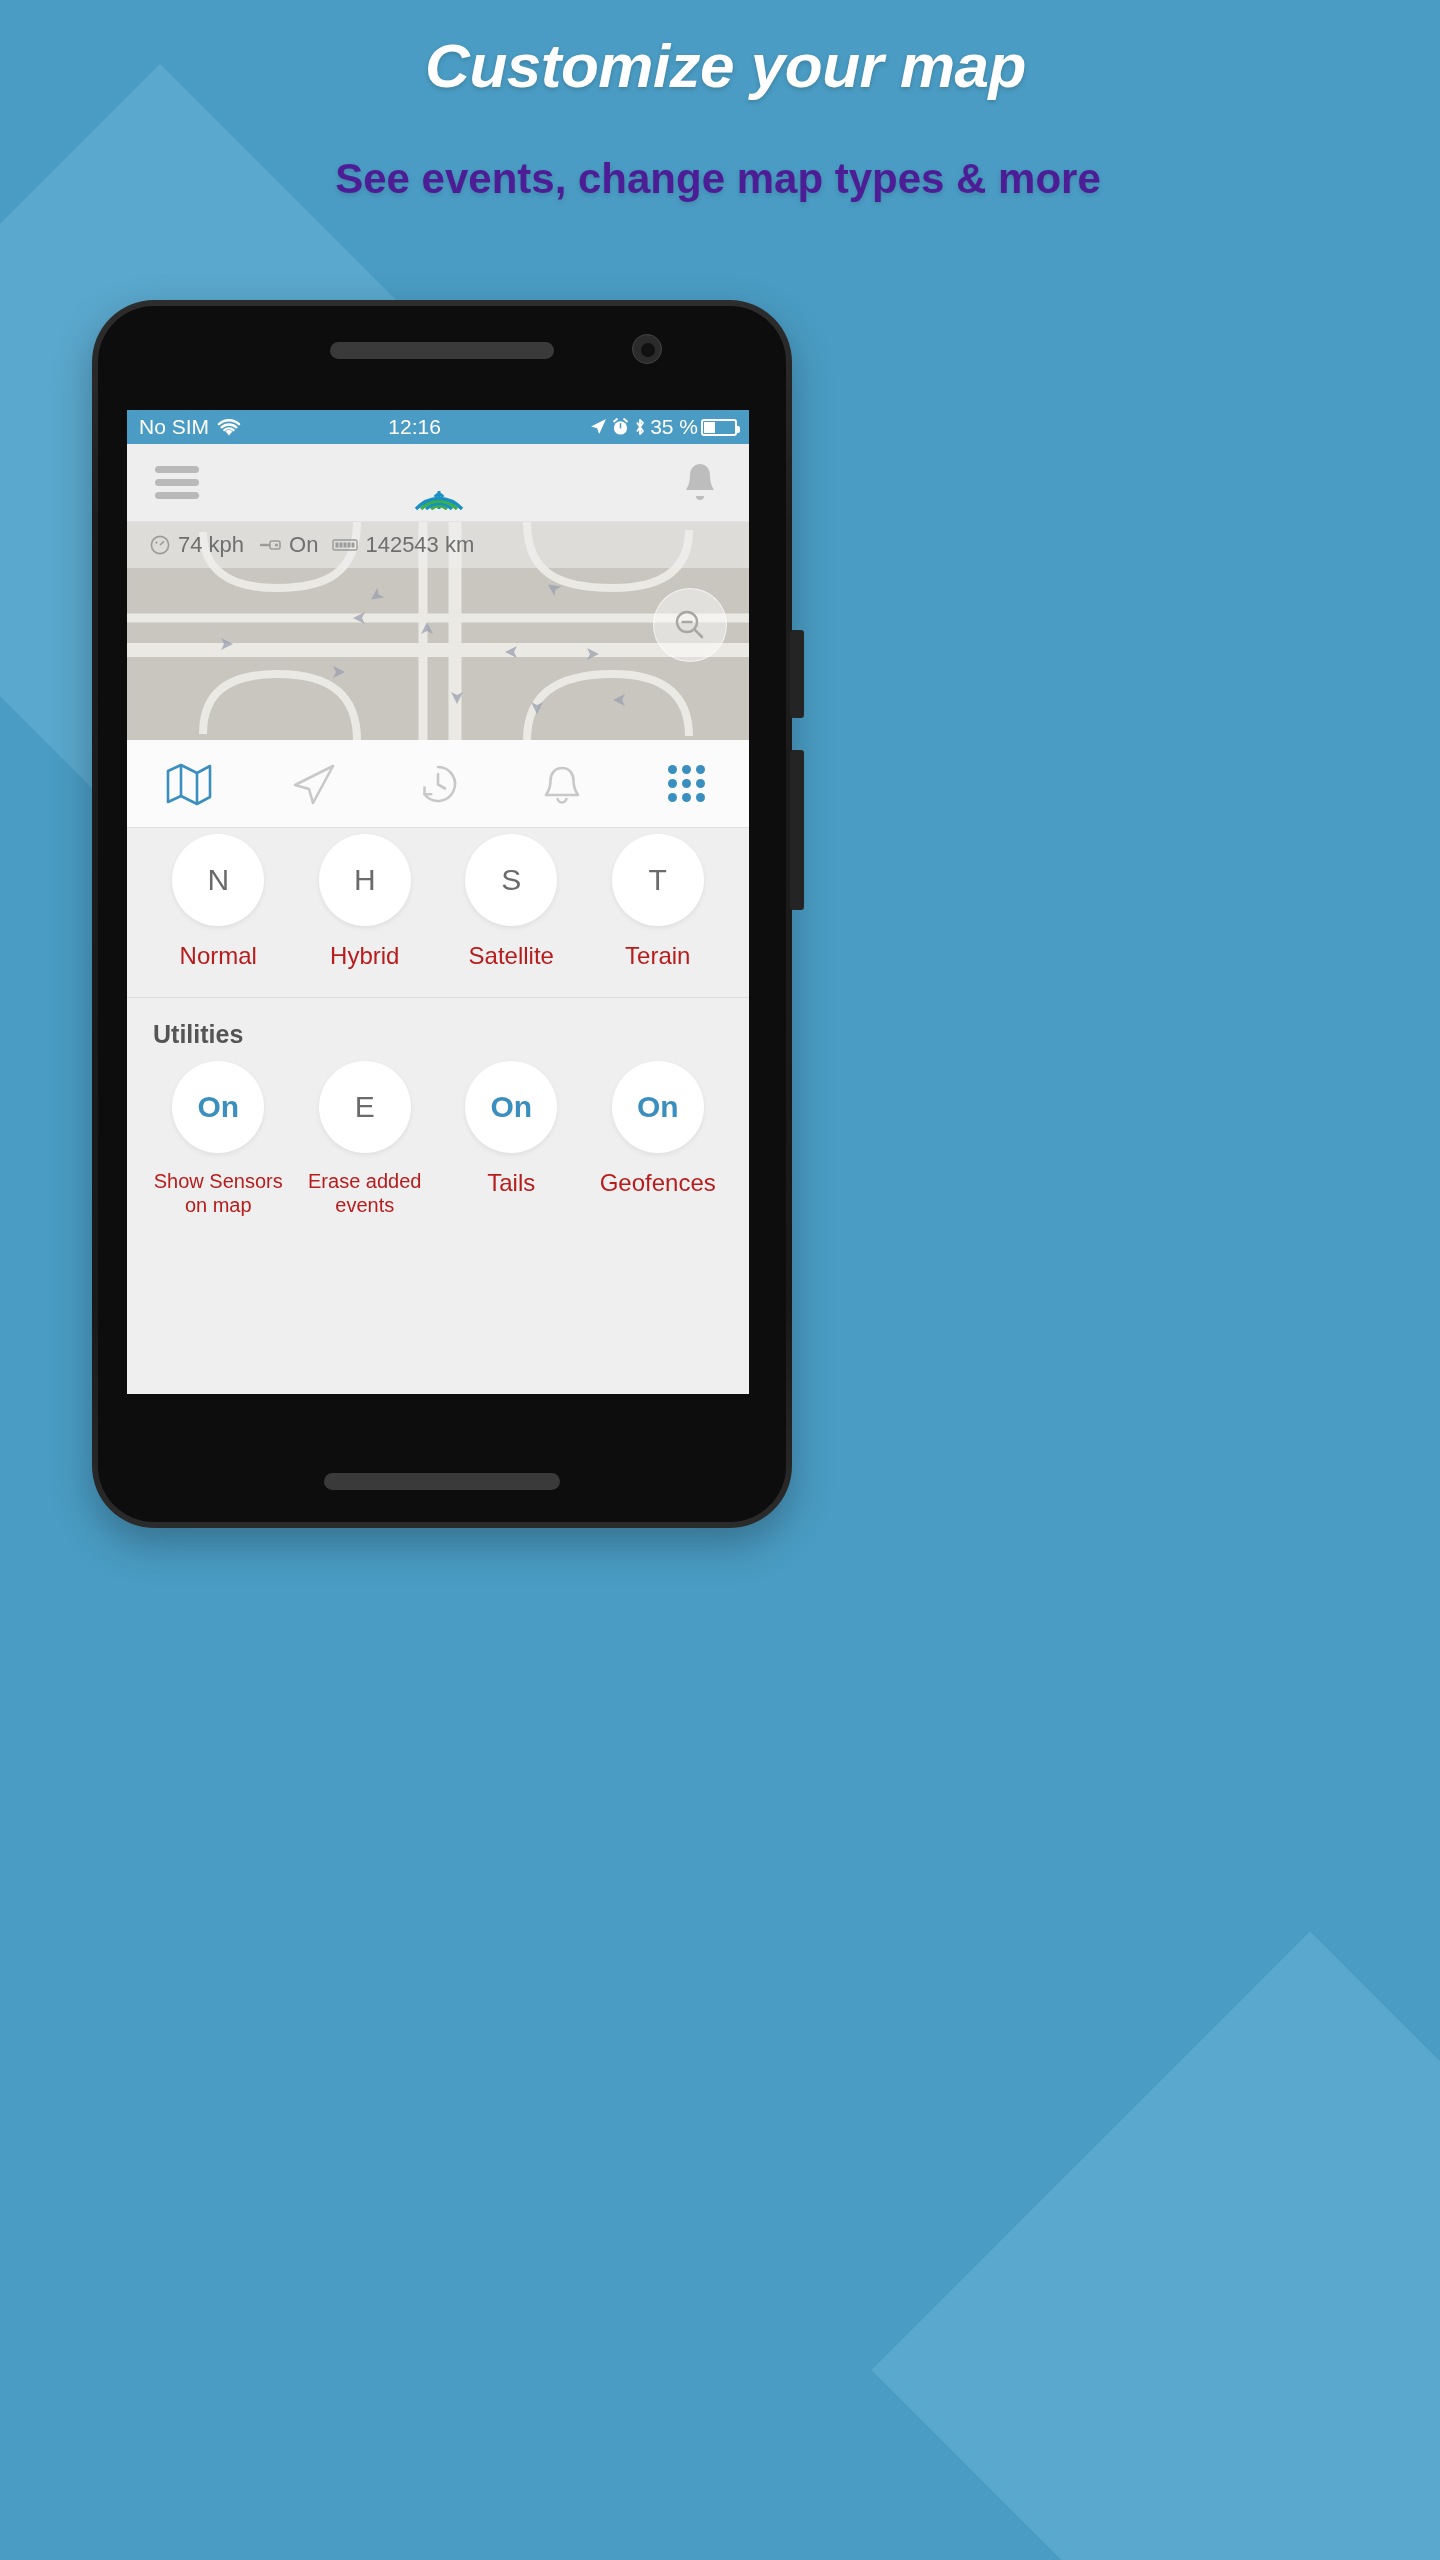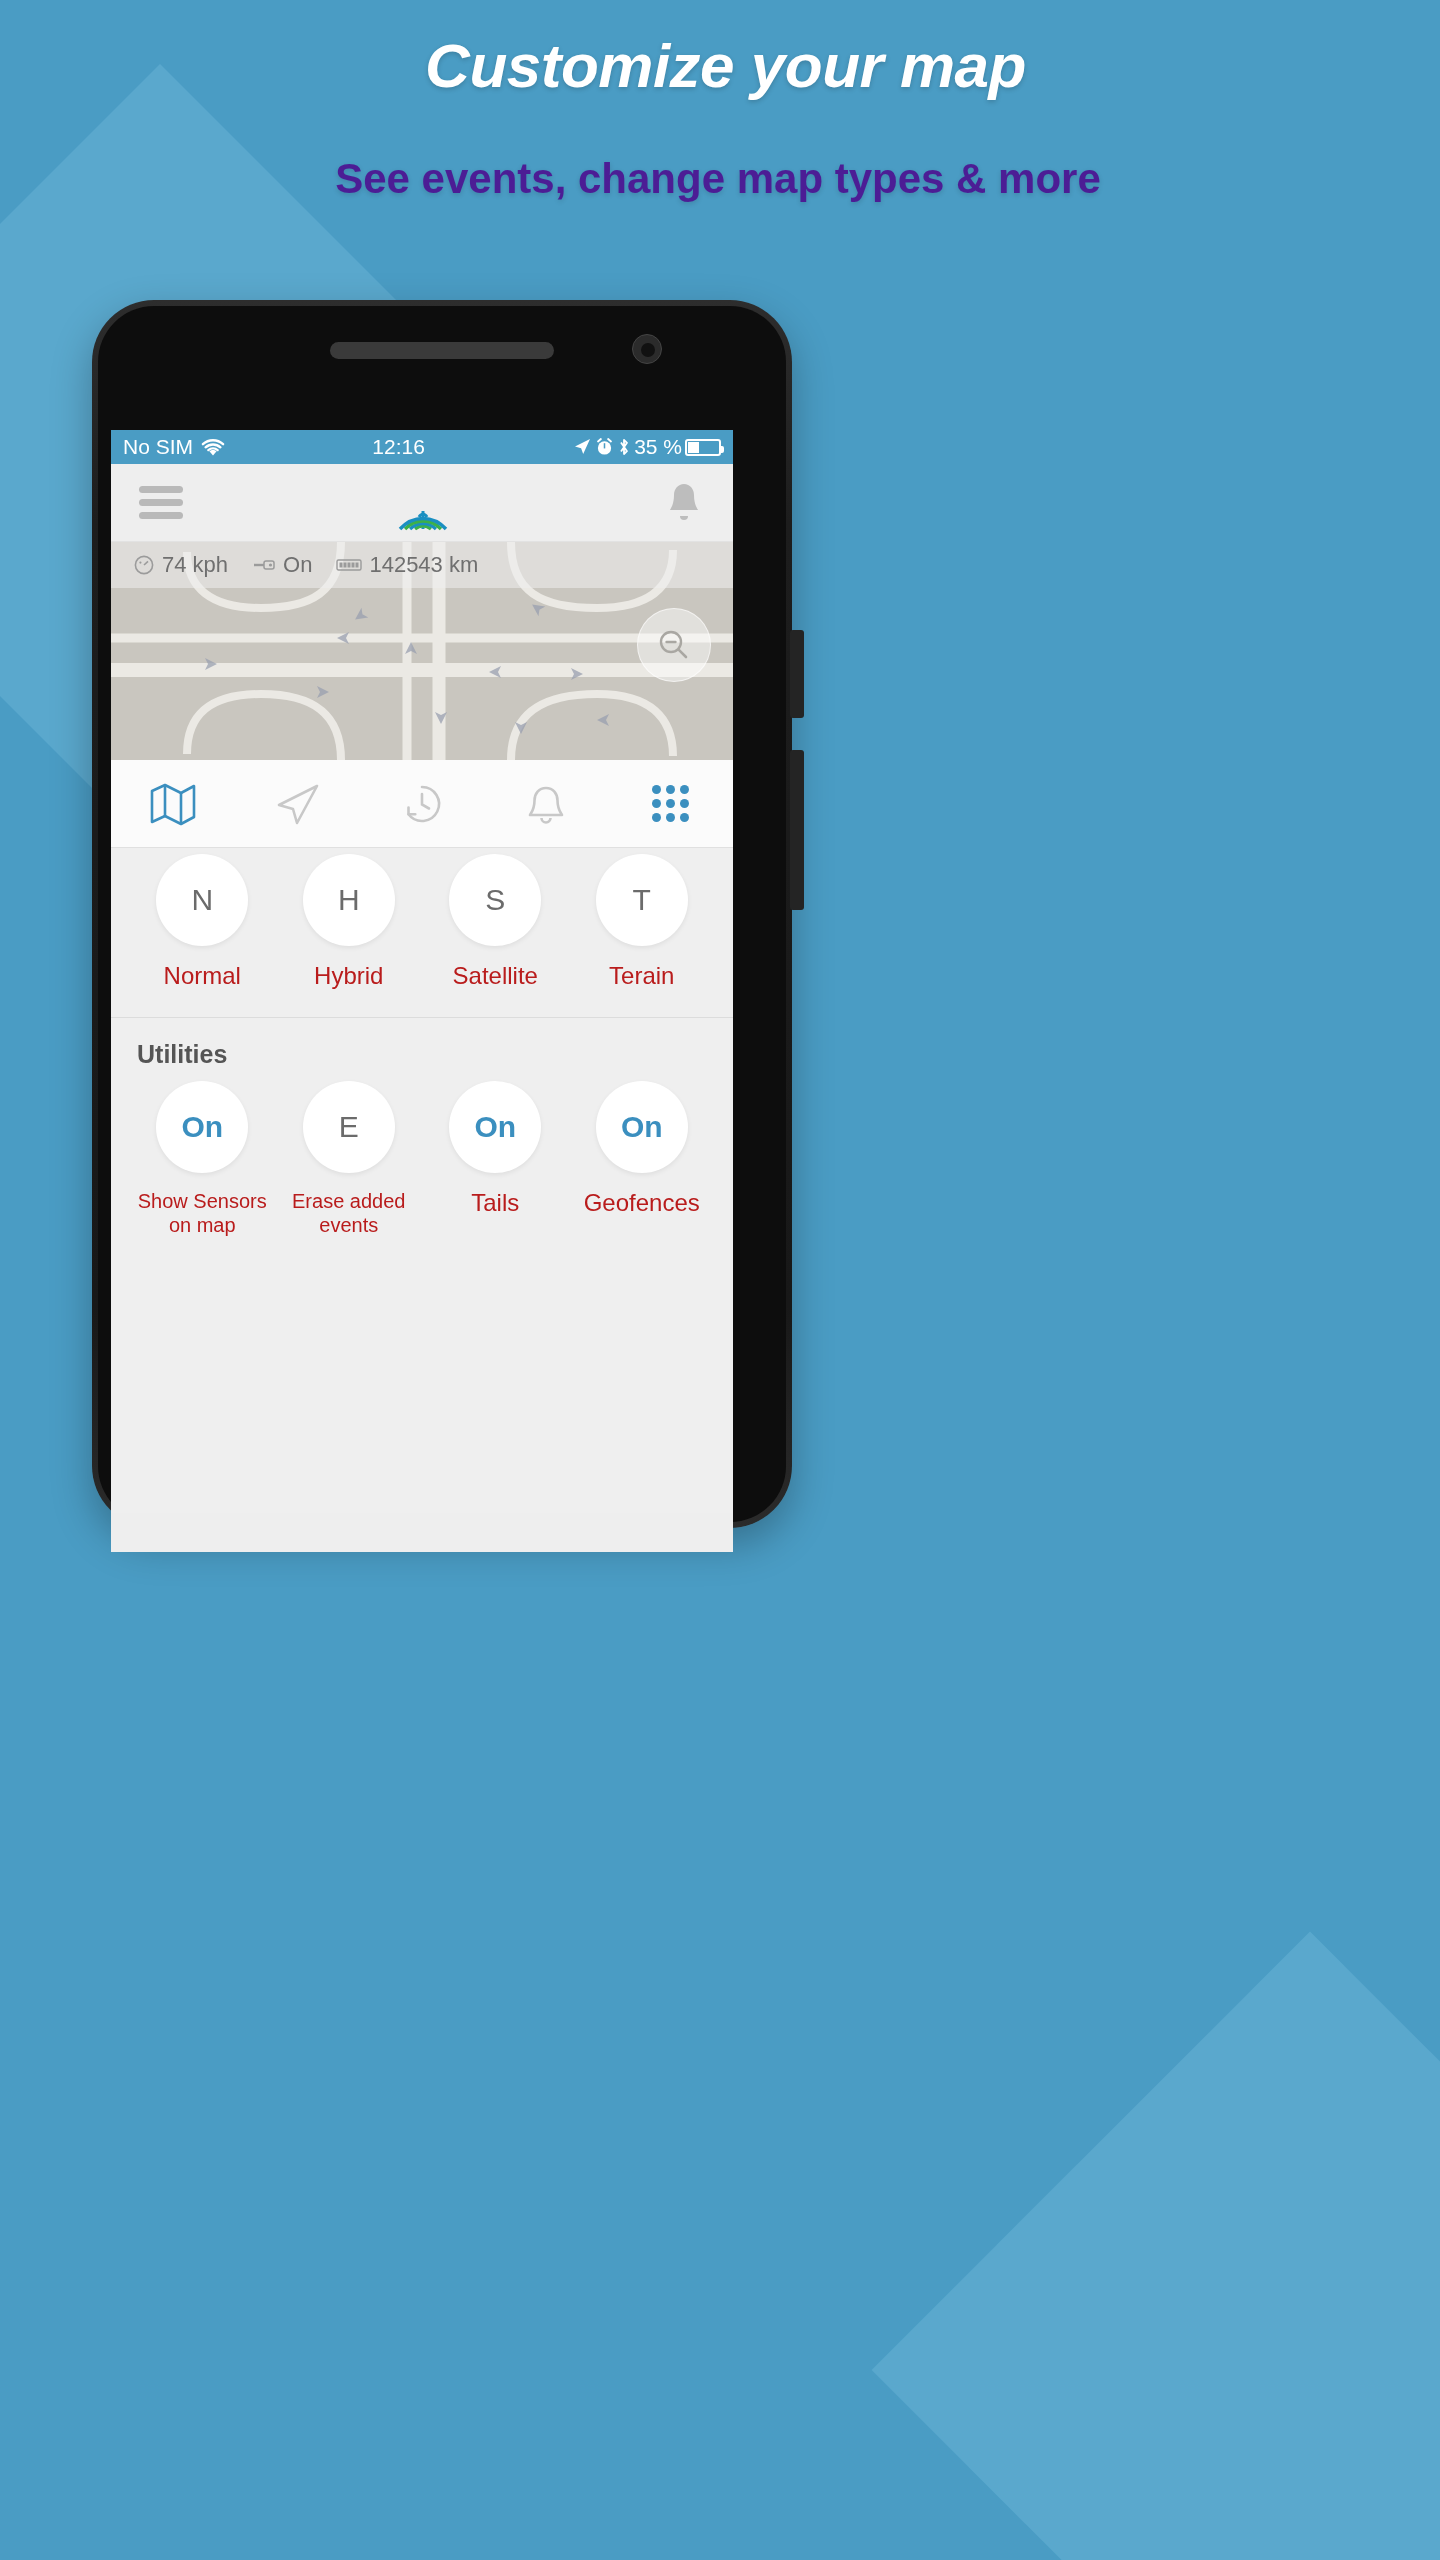--- a/index.html
+++ b/index.html
@@ -107,25 +107,24 @@
     position: absolute;
     right: -12px; top: 450px;
     width: 14px; height: 160px;
     border-radius: 3px;
     background: #242424;
   }
 
   
   .screen {
     position: absolute;
-    left: 19px; top: 110px;
-    width: 622px; height: 1122px;
+    left: 35px; top: 110px;
+    width: 622px; height: 984px;
     background: #eeeeee;
     overflow: hidden;
-    margin-top: 20px;
   }
 
   
   .statusbar {
     height: 34px;
     background: #4a9cc4;
     color: #ffffff;
     display: flex; align-items: center;
     padding: 0 12px;
     font-size: 21px;
@@ -173,21 +172,20 @@
     position: relative;
     height: 218px;
     background: #c9c6bf;
     overflow: hidden;
   }
   .map-svg { position: absolute; inset: 0; }
   .map-info {
     position: absolute; left: 0; right: 0; top: 0;
     height: 46px;
     display: flex; align-items: center;
-    gap: 10px;
     padding: 0 22px;
     font-size: 22px;
     color: #6f6f6f;
     background: rgba(238,238,238,0.55);
   }
   .map-info .mi { display: flex; align-items: center; gap: 7px; margin-right: 14px; }
   .zoomout-btn {
     position: absolute; right: 22px; top: 66px;
     width: 74px; height: 74px; border-radius: 50%;
     background: rgba(255,255,255,0.45);

